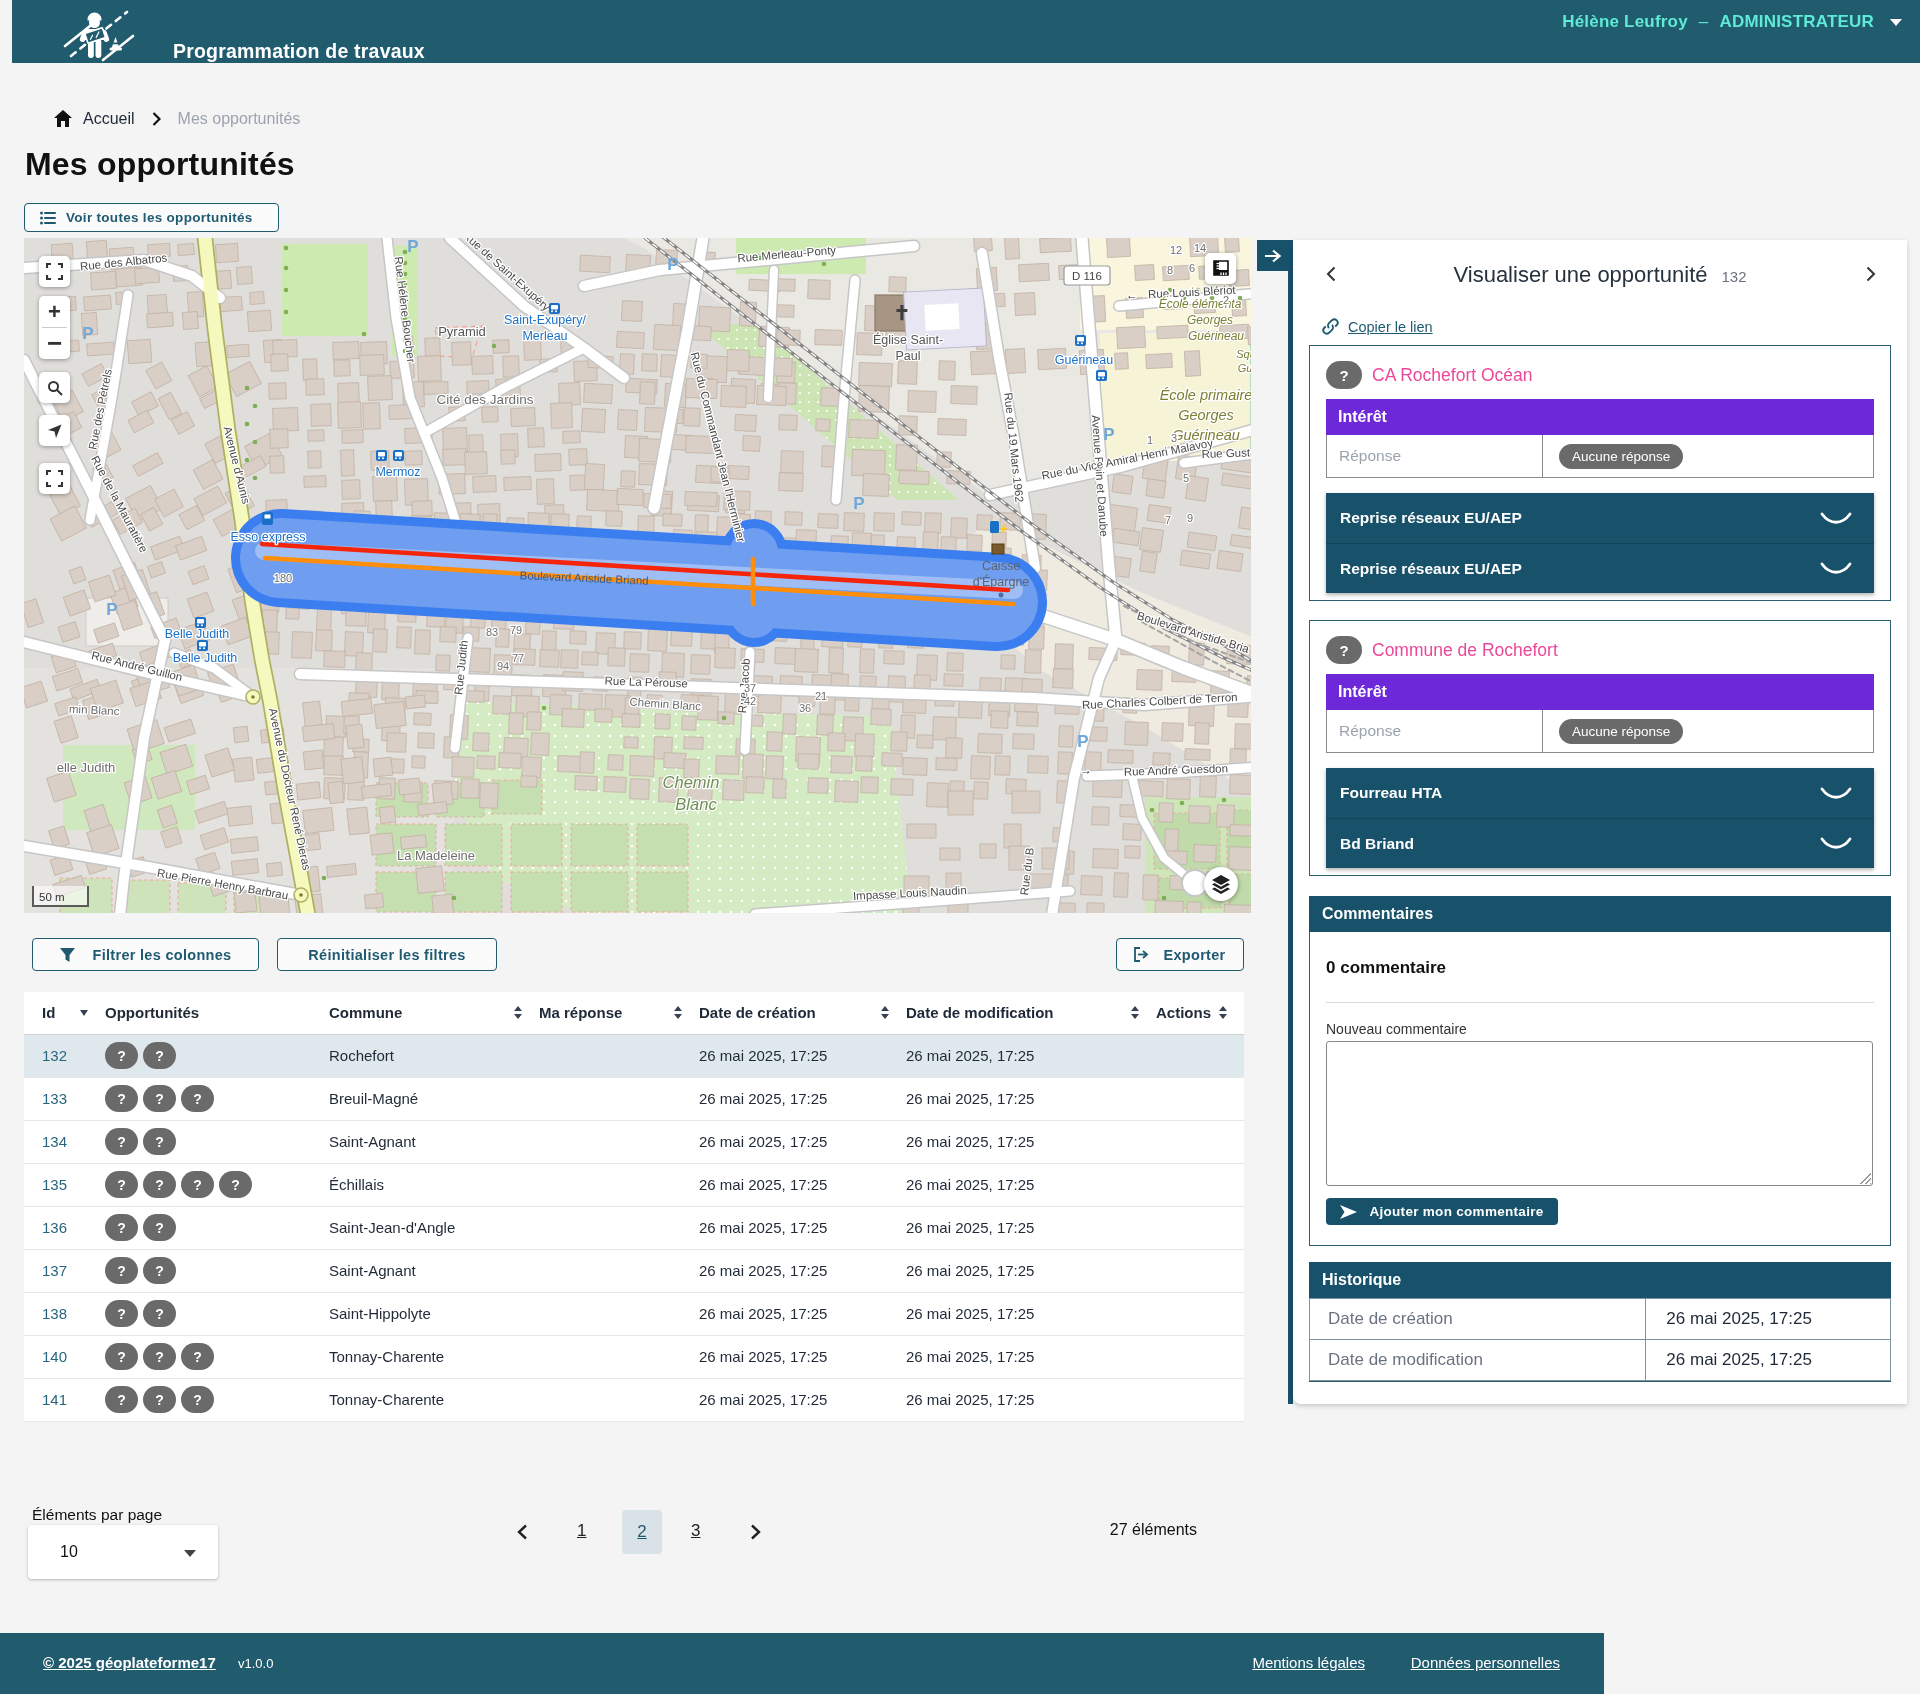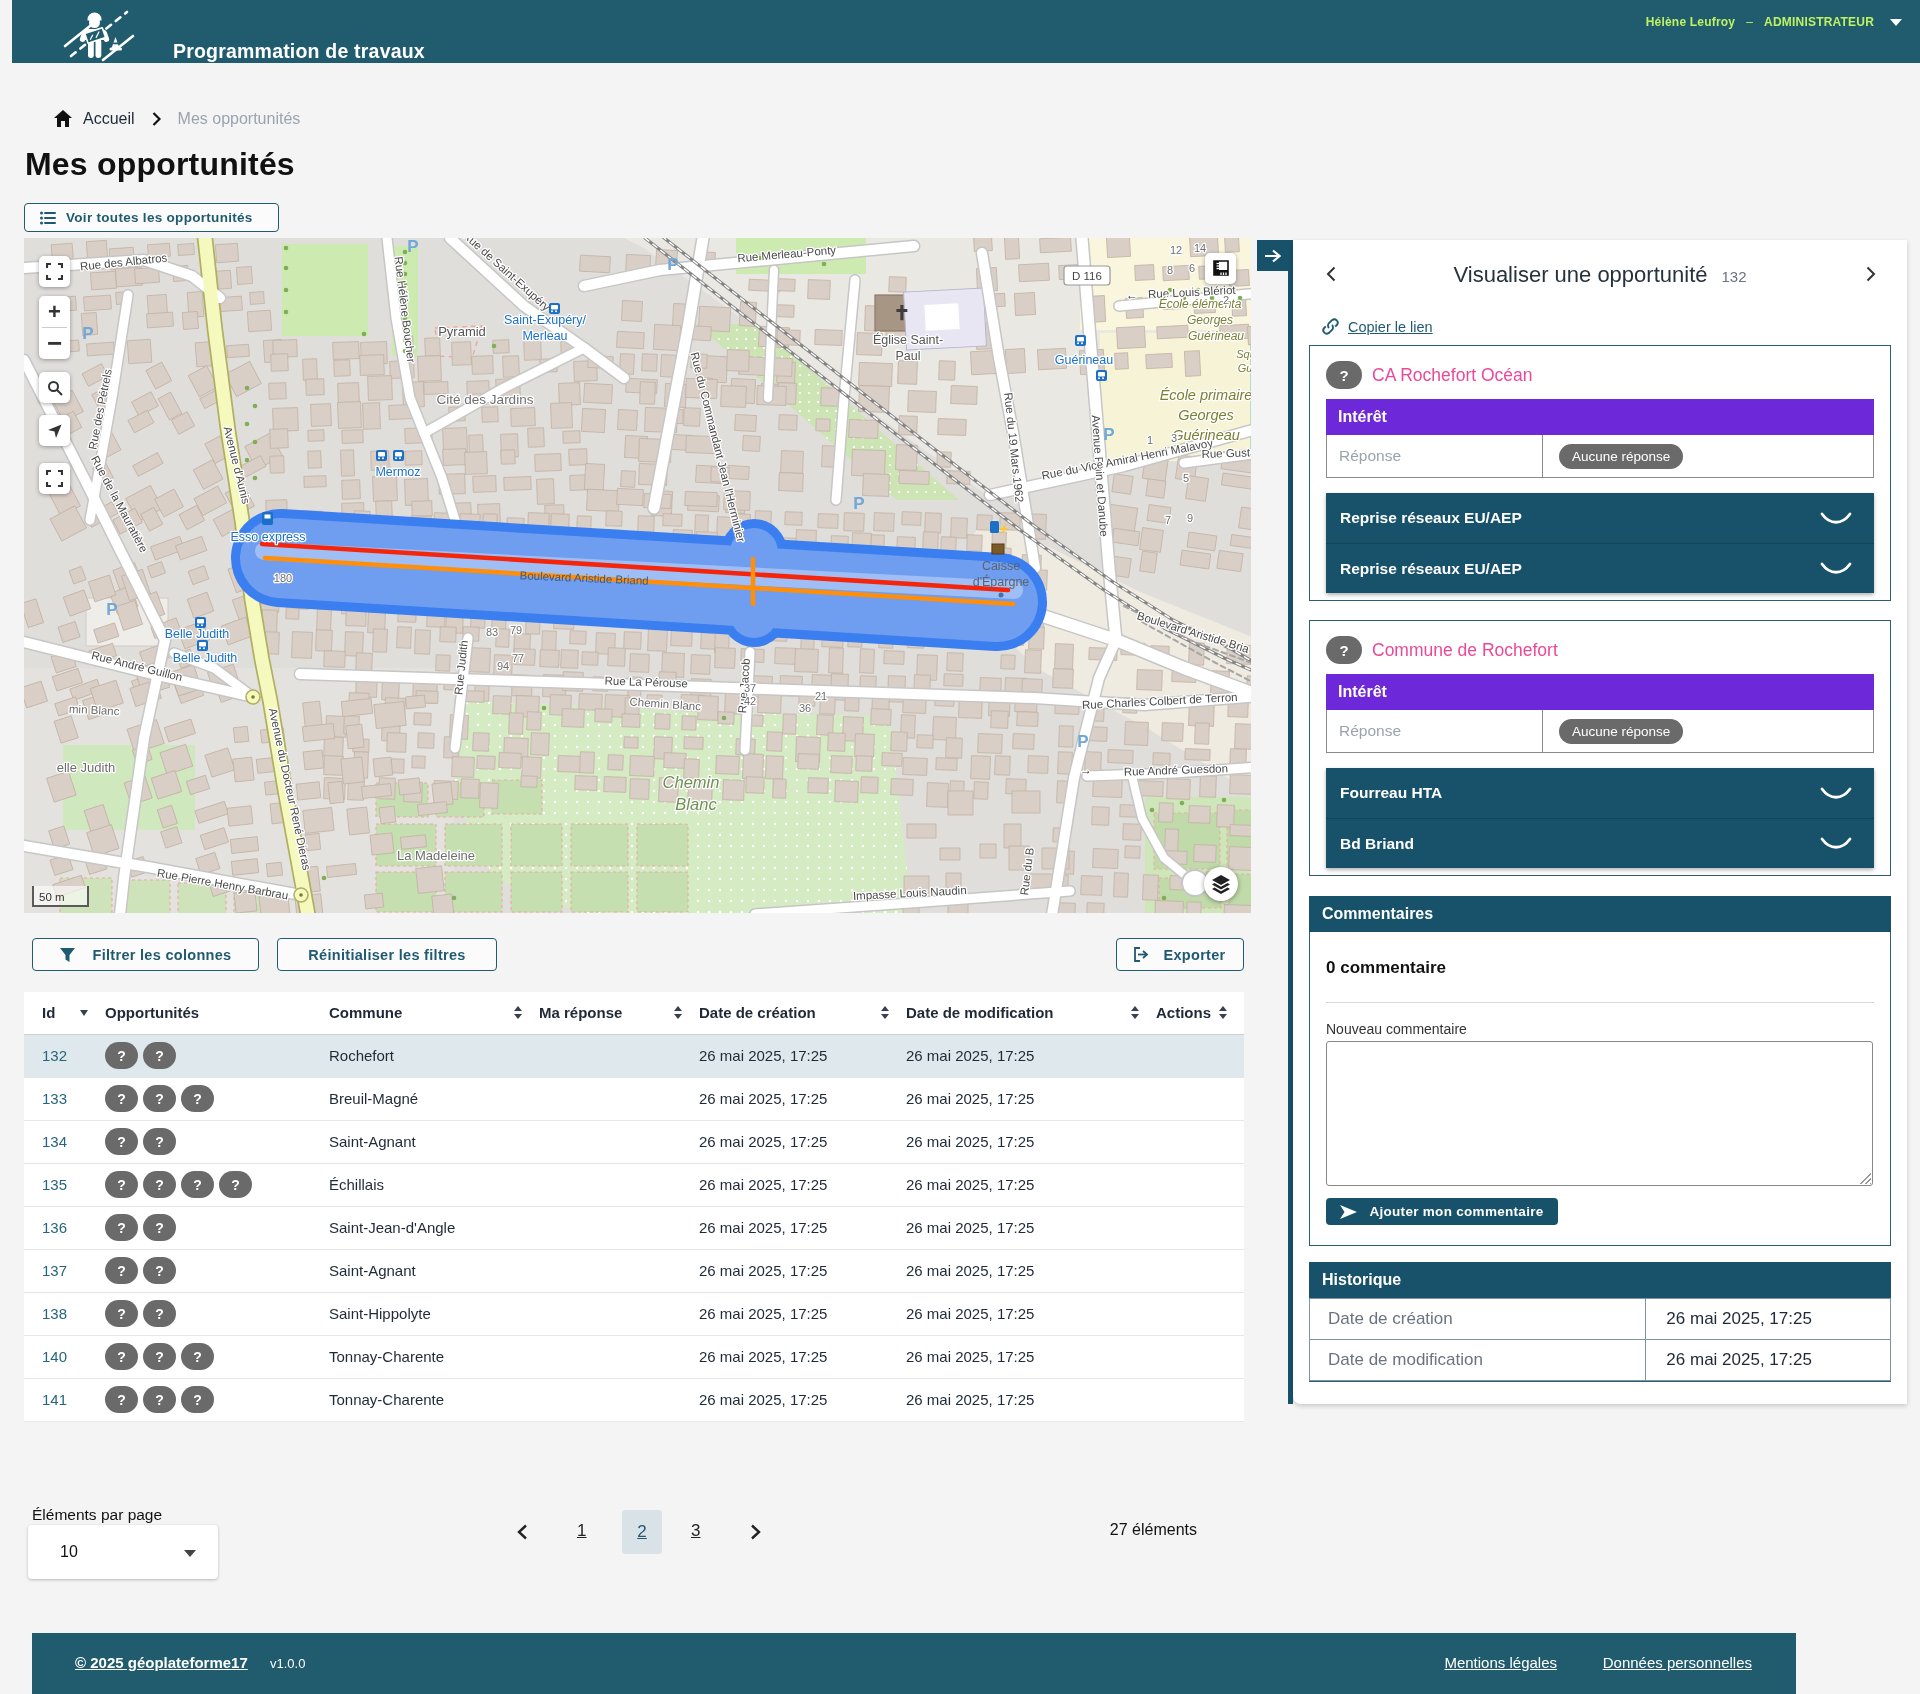--- a/index.html
+++ b/index.html
@@ -2,21 +2,21 @@
 <html lang="fr"><head><meta charset="utf-8">
 <style>
   * { margin:0; padding:0; box-sizing:border-box; }
   html,body { width:1920px; height:1694px; font-family:"Liberation Sans", sans-serif; background:#f4f4f4; overflow:hidden; }
   #app { position:relative; width:1920px; height:1694px; }
 
   
   .hdr { position:absolute; left:12px; top:0; width:1920px; height:63px; background:#205b6e; display:flex; align-items:flex-end;padding-left:8px; }
   .hdr .logo { margin-left:42px; }
   .hdr .title { color:#fff; font-size:19.5px; font-weight:bold; margin-left:37px; letter-spacing:.2px; }
-  .hdr .user { position:absolute; right:30px; top:0; height:44px; display:flex; align-items:center; color:#bef264; font-size:12px; font-weight:bold; letter-spacing:.2px; }
+  .hdr .user { position:absolute; right:30px; top:0; height:44px; display:flex; align-items:center; color:#5eead4; font-size:17px; font-weight:bold; letter-spacing:.2px; }
   .hdr .user .dash { margin:0 11px; font-weight:normal; }
   .hdr .caret { margin-left:16px; width:0; height:0; border-left:6px solid transparent; border-right:6px solid transparent; border-top:7px solid #fff; }
 
   
   .bc { position:absolute; left:53px; top:109px; display:flex; align-items:center; font-size:16px; color:#1f2937; }
   .bc .lbl2 { color:#9ca3af; }
   .bc svg { margin-right:10px; }
   .bc .sep { margin:0 17px; }
   h1 { position:absolute; left:25px; top:146px; font-size:32px; color:#111; font-weight:bold; letter-spacing:.2px; }
   .btn-voir { position:absolute; left:24px; top:203px; height:29px; width:255px; padding:0 12px 0 15px; display:flex; align-items:center; background:#fbfbfb; border:1px solid #205b6e; border-radius:4px; color:#1f5a70; font-size:13.5px; font-weight:bold; letter-spacing:.3px; }
@@ -52,21 +52,21 @@
   .pgsel { position:absolute; left:28px; top:1525px; width:190px; height:54px; background:#fff; border-radius:4px; box-shadow:0 1px 3px rgba(0,0,0,.25); font-size:16px; color:#111; display:flex; align-items:center; padding-left:32px; }
   .pgsel .caret { position:absolute; right:22px; top:25px; width:0; height:0; border-left:6px solid transparent; border-right:6px solid transparent; border-top:7px solid #444; }
   .pager { position:absolute; left:0; top:0; color:#111; }
   .pager .num { position:absolute; font-size:17px; text-decoration:underline; color:#222; }
   .pager .cur { position:absolute; background:#d8e2e7; border-radius:4px; width:40px; height:44px; display:flex; align-items:center; justify-content:center; }
   .pager .cur span { font-size:17px; text-decoration:underline; color:#1f5a70; }
   .pager .arr { position:absolute; }
   .total { position:absolute; right:723px; top:1521px; font-size:16px; color:#111; }
 
   
-  .ftr { position:absolute; left:0; top:1633px; width:1764px; height:61px; background:#205b6e; color:#fff;margin-left:32px; }
+  .ftr { position:absolute; left:0; top:1633px; width:1604px; height:61px; background:#205b6e; color:#fff; }
   .ftr a { color:#fff; }
   .ftr .l1 { position:absolute; left:43px; top:21px; font-size:15px; font-weight:bold; text-decoration:underline; }
   .ftr .v { position:absolute; left:238px; top:23px; font-size:13px; }
   .ftr .r1 { position:absolute; right:239px; top:21px; font-size:15px; text-decoration:underline; }
   .ftr .r2 { position:absolute; right:44px; top:21px; font-size:15px; text-decoration:underline; }
 
   
   .ptab { position:absolute; left:1257px; top:240px; width:31px; height:31px; background:#17516a; display:flex; align-items:center; justify-content:center; }
   .pstrip { position:absolute; left:1288px; top:240px; width:5px; height:1164px; background:#17516a; }
   .panel { position:absolute; left:1293px; top:240px; width:614px; height:1164px; background:#fff; border-radius:0 0 0 8px; box-shadow:0 2px 5px rgba(0,0,0,.18); }

